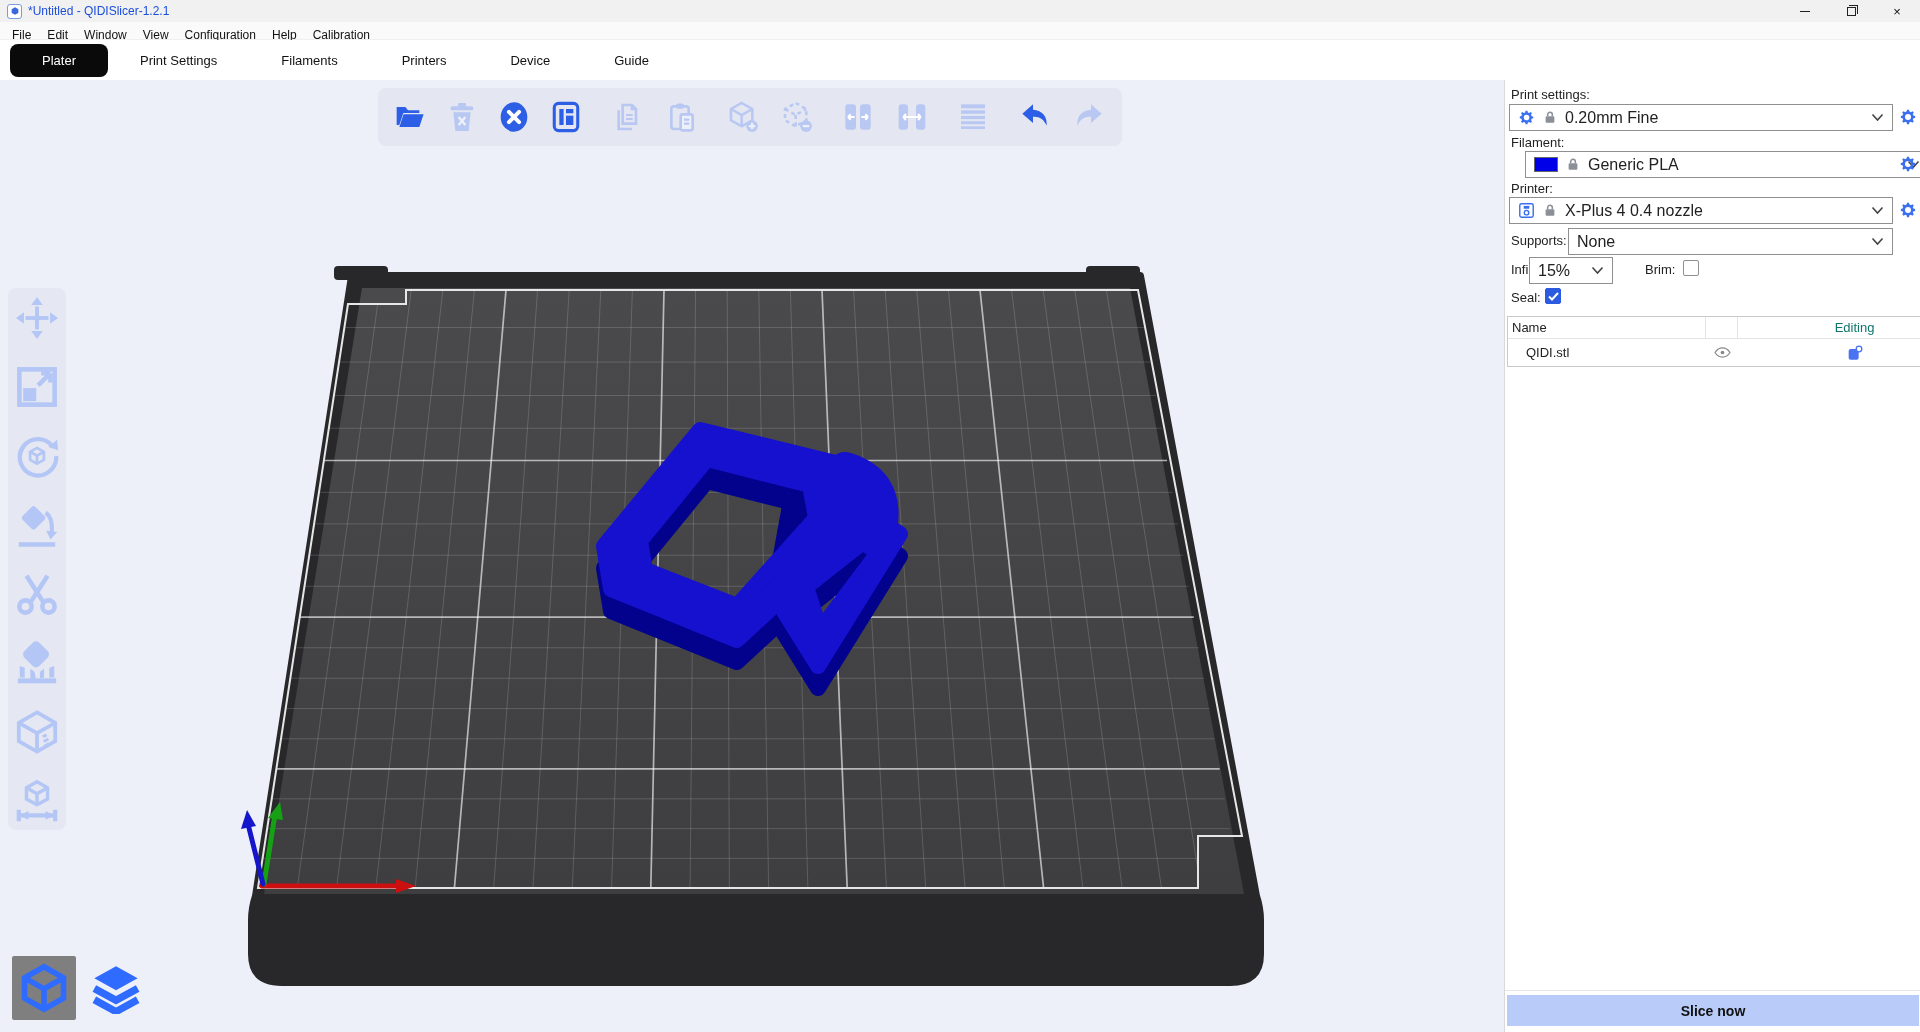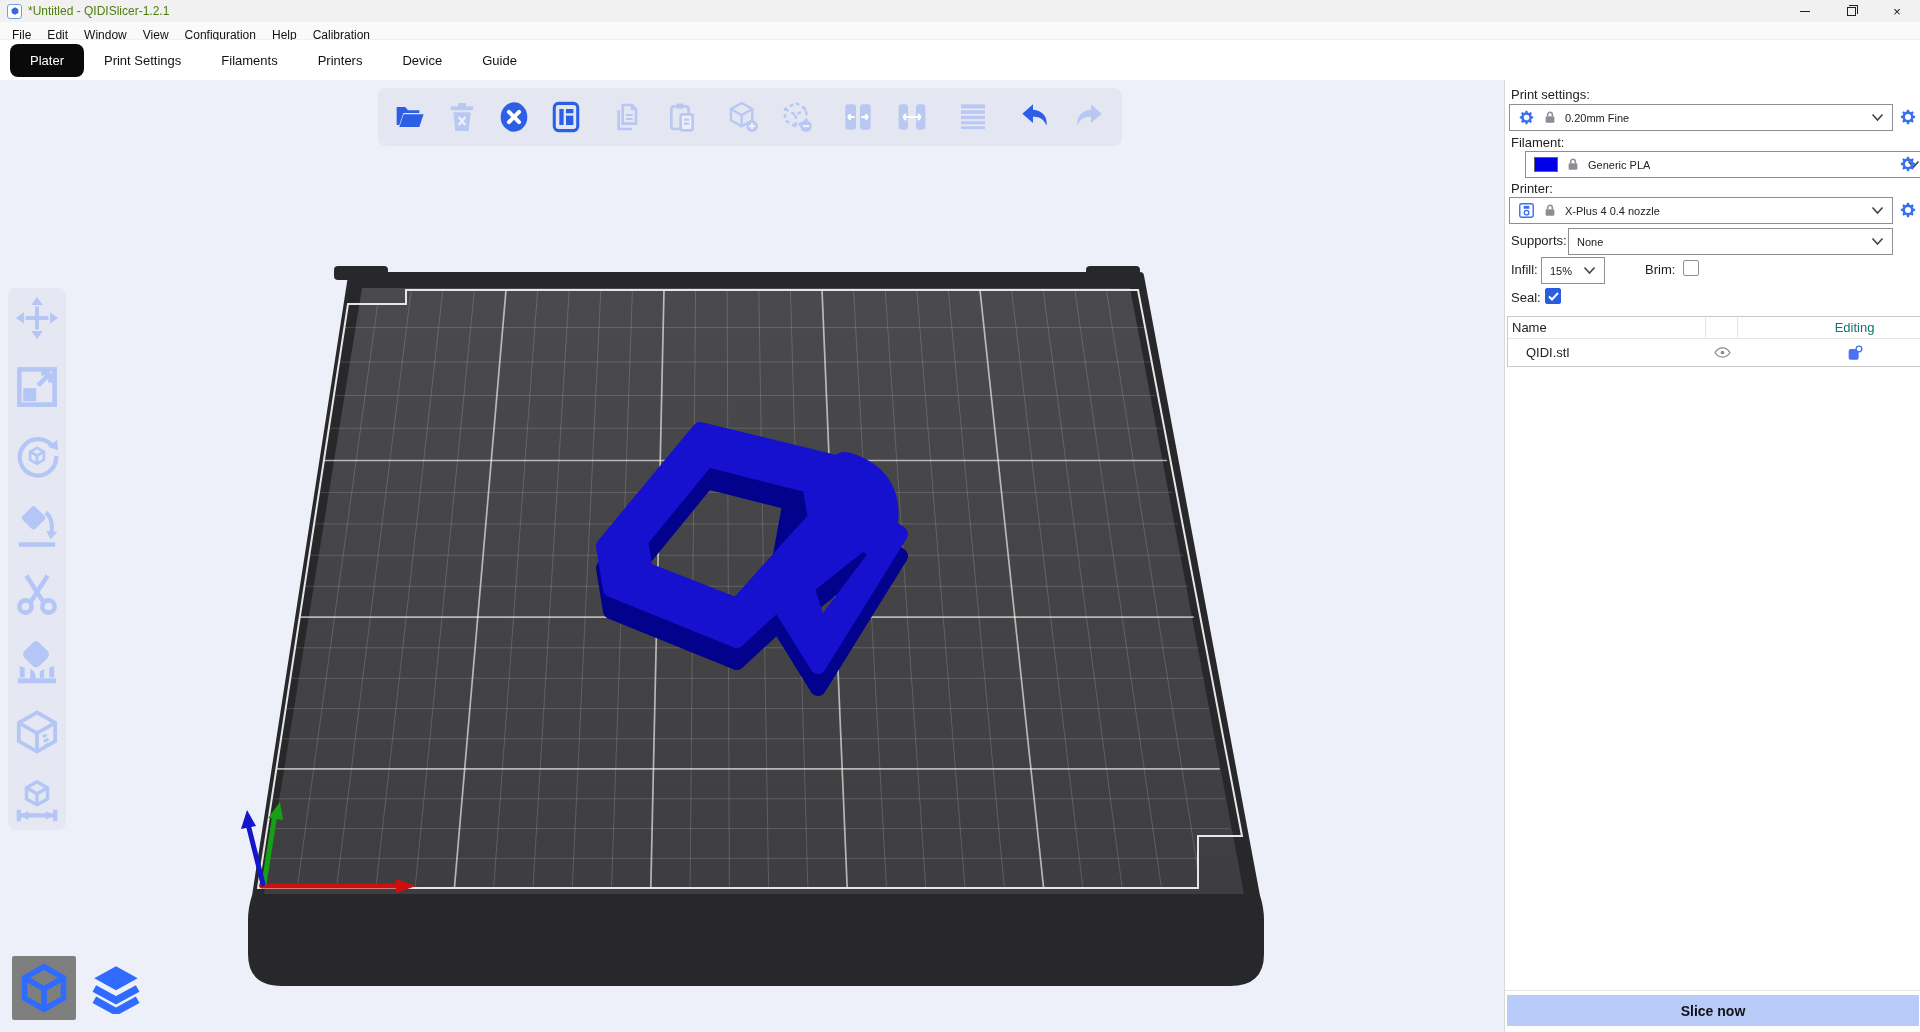--- a/index.html
+++ b/index.html
@@ -4,40 +4,40 @@
 <style>
   * { margin:0; padding:0; box-sizing:border-box; }
   html,body { width:1920px; height:1032px; overflow:hidden;
     font-family:"Liberation Sans", sans-serif; background:#edf0f9; }
 
   
   .titlebar { position:absolute; left:0; top:0; width:1920px; height:22px;
     background:#f1f1f1; display:flex; align-items:center; }
   .app-ico { width:15px; height:15px; margin:0 6px 0 7px; border:1px solid #7b9be0;
     border-radius:3px; background:#fff; display:flex; align-items:center; justify-content:center; }
-  .title-text { font-size:12px; color:#4d7c0f; }
+  .title-text { font-size:12px; color:#1d4ed8; }
   .win-controls { position:absolute; right:0; top:0; height:22px; display:flex; }
   .win-btn { width:46px; height:22px; display:flex; align-items:center; justify-content:center; }
   .glyph-min { width:10px; height:0; border-top:1px solid #222; }
   .glyph-max { width:9px; height:9px; border:1px solid #222; position:relative; background:#f1f1f1;}
   .glyph-max:before { content:""; position:absolute; left:1px; top:-3px; width:8px; height:8px;
     border:1px solid #222; border-left:none; border-bottom:none; }
   .glyph-close { font-size:13px; color:#111; line-height:1; }
 
   
   .menubar { position:absolute; left:0; top:22px; width:1920px; height:18px;
     background:#fafafa; display:flex; align-items:center; padding-left:4px;
     border-bottom:1px solid #f0f0f0; }
   .menu-item { display:inline-block; font-size:12px; color:#111; padding:1px 8px; cursor:default;margin-top:8px; }
   .menu-item::first-letter { text-decoration:underline; }
 
   
   .tabbar { position:absolute; left:0; top:40px; width:1920px; height:40px; background:#fff; }
   .tabs { position:absolute; left:10px; top:0; height:40px; display:flex; align-items:center; }
-  .tab { font-size:13px; color:#111; padding:9px 20px; border-radius:8px; }
+  .tab { font-size:13px; color:#111; padding:9px 32px; border-radius:8px; }
   .tab.selected { background:#0a0a0a; color:#fff; }
   .searchbox { position:absolute; left:1200px; top:50px; width:300px; height:22px;
     border:1px solid #8a8a8a; background:#fff; display:flex; align-items:center; }
   .searchbox input { flex:1; border:none; outline:none; font-size:12px; color:#333;
     padding:0 6px; font-family:"Liberation Sans", sans-serif; background:transparent; }
   .searchbox input::placeholder { color:#444; }
   .search-ico { margin-right:5px; display:flex; }
   .mode-group { position:absolute; left:1698px; top:48px; height:26px; display:flex;
     align-items:center; gap:7px; }
   .hex-red { width:14px; height:15px; background:#e0101a;
@@ -71,21 +71,21 @@
   
   .viewbtn { position:absolute; width:64px; height:64px; top:956px; display:flex;
     align-items:center; justify-content:center; border-radius:2px; }
   .viewbtn.sel { background:#7f7f7f; }
   .viewbtn svg { width:52px; height:52px; }
 
   
   .p-label { position:absolute; left:6px; font-size:13px; color:#222; }
   .combo { position:absolute; height:27px; border:1px solid #8f8f8f; background:#fff;
     display:flex; align-items:center; gap:8px; padding:0 8px; }
-  .combo .val { font-size:11px; color:#222; white-space:nowrap; overflow:hidden; }
+  .combo .val { font-size:16px; color:#222; white-space:nowrap; overflow:hidden; }
   .combo .chev { margin-left:auto; display:flex; }
   .gear-out { position:absolute; width:18px; height:18px; color:#3a6ff0; }
   .swatch { width:24px; height:15px; background:#0000e8; border:1px solid #666; flex:none; }
   .cb { width:16px; height:16px; border:1px solid #8f8f8f; background:#fff; border-radius:2px;
     display:inline-flex; align-items:center; justify-content:center; }
   .cb.checked { background:#2b5ce0; border-color:#2b5ce0; }
   .obj-table { position:absolute; left:2px; top:236px; width:465px; border:1px solid #c9c9c9; }
   .obj-head { display:flex; height:22px; align-items:center; border-bottom:1px solid #e4e4e4; }
   .obj-head .c1 { width:198px; padding-left:4px; font-size:13px; color:#222;
     border-right:1px solid #e4e4e4; height:100%; display:flex; align-items:center; }
@@ -511,21 +511,21 @@
   <div class="combo" style="left:63px; top:148px; width:325px">
     <span class="val">None</span>
     <span class="chev">
         <svg width="13" height="9" viewBox="0 0 12 9" fill="none" stroke="#444" stroke-width="1.6">
           <path d="M1 1.5l5 5.5 5-5.5"></path>
         </svg>
       </span>
   </div>
 
   <div class="p-label" style="top:182px">Infill:</div>
-  <div class="combo" style="left:36px; top:177px; width:64px">
+  <div class="combo" style="left:24px; top:177px; width:84px">
     <span class="val">15%</span>
     <span class="chev">
         <svg width="13" height="9" viewBox="0 0 12 9" fill="none" stroke="#444" stroke-width="1.6">
           <path d="M1 1.5l5 5.5 5-5.5"></path>
         </svg>
       </span>
   </div>
   <div class="p-label" style="left:140px; top:182px">Brim:</div>
   <span class="cb" style="position:absolute; left:178px; top:180px"></span>
 

